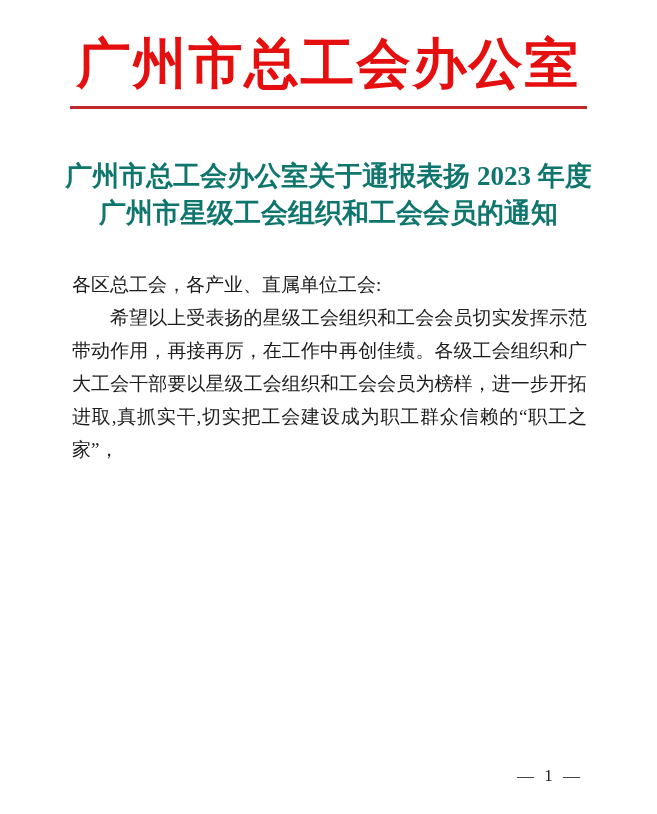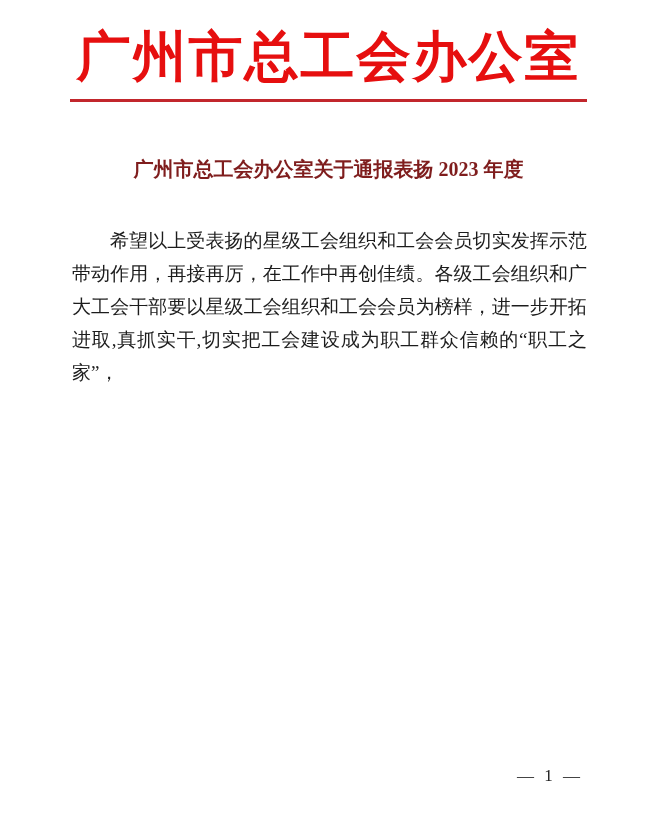--- a/index.html
+++ b/index.html
@@ -24,34 +24,35 @@
   }
   .agency-name {
     display: inline-block;
     font-size: 54px;
     line-height: 62px;
     font-weight: bold;
     color: var(--header-red);
     letter-spacing: 2px;
     white-space: nowrap;
     font-family: "Liberation Serif", "DejaVu Serif", serif;
+    margin-top: 7px;
   }
   .red-rule {
     width: 517px;
     height: 3px;
     background: var(--rule-red);
     margin: 11px auto 0 auto;
   }
   .doc-title {
     margin-top: 49px;
     text-align: center;
     font-weight: bold;
-    font-size: 20px;
+    font-size: 27px;
     line-height: 37px;
-    color: #7f1d1d;
+    color: #0f766e;
   }
   .doc-title .title-line { white-space: nowrap; }
   .body-text {
     margin-top: 36px;
     padding: 0 70px 0 72px;
     font-size: 19px;
     line-height: 33px;
     text-align: justify;
     text-justify: inter-ideograph;
   }
@@ -75,19 +76,21 @@
 </head>
 <body>
 
 <header class="doc-header">
   <div class="agency-name">广州市总工会办公室</div>
   <div class="red-rule"></div>
 </header>
 
 <h1 class="doc-title">
   <div class="title-line">广州市总工会办公室关于通报表扬 2023 年度</div>
+  <div class="title-line">广州市星级工会组织和工会会员的通知</div>
 </h1>
 
 <main class="body-text">
+  <p class="salutation">各区总工会，各产业、直属单位工会:</p>
   <p>希望以上受表扬的星级工会组织和工会会员切实发挥示范带动作用，再接再厉，在工作中再创佳绩。各级工会组织和广大工会干部要以星级工会组织和工会会员为榜样，进一步开拓进取,真抓实干,切实把工会建设成为职工群众信赖的“职工之家”，</p>
 </main>
 
 <div class="page-number">— 1 —</div>
 
 </body></html>

